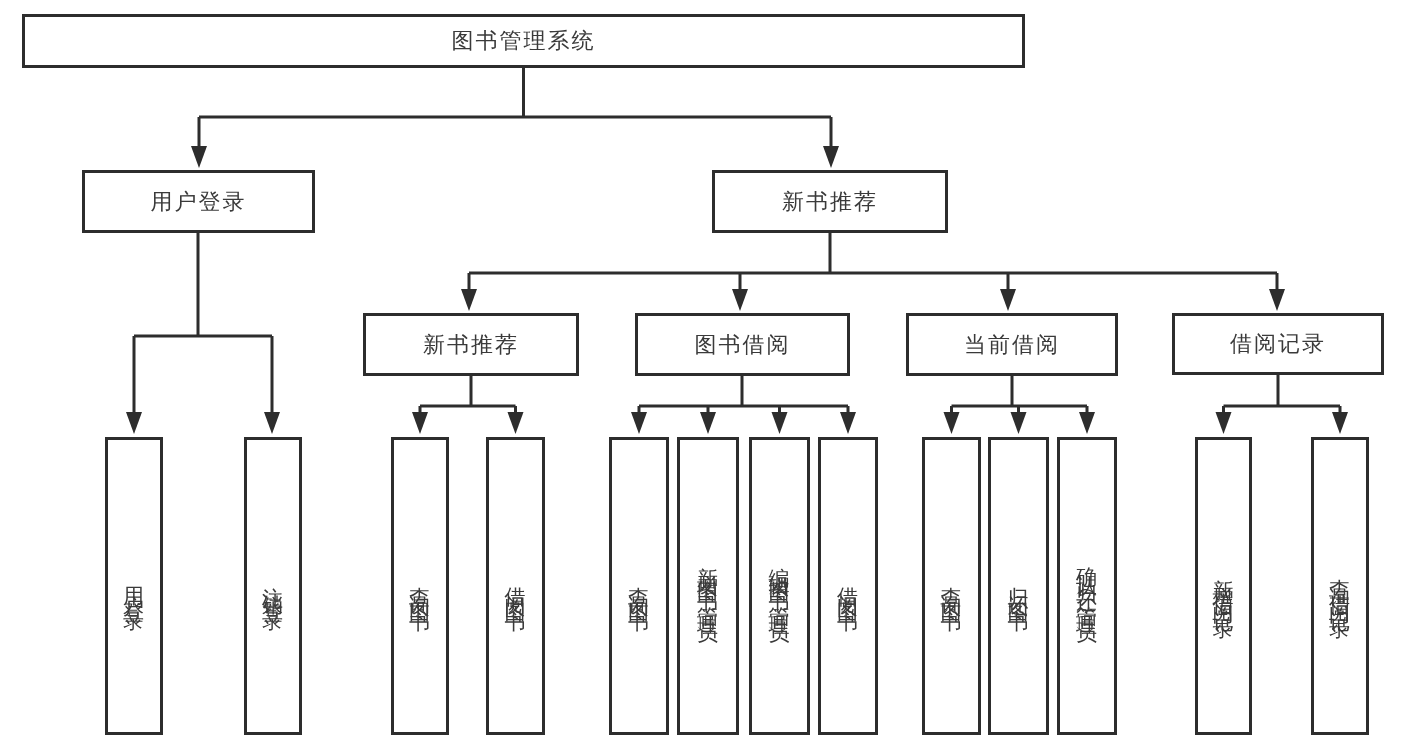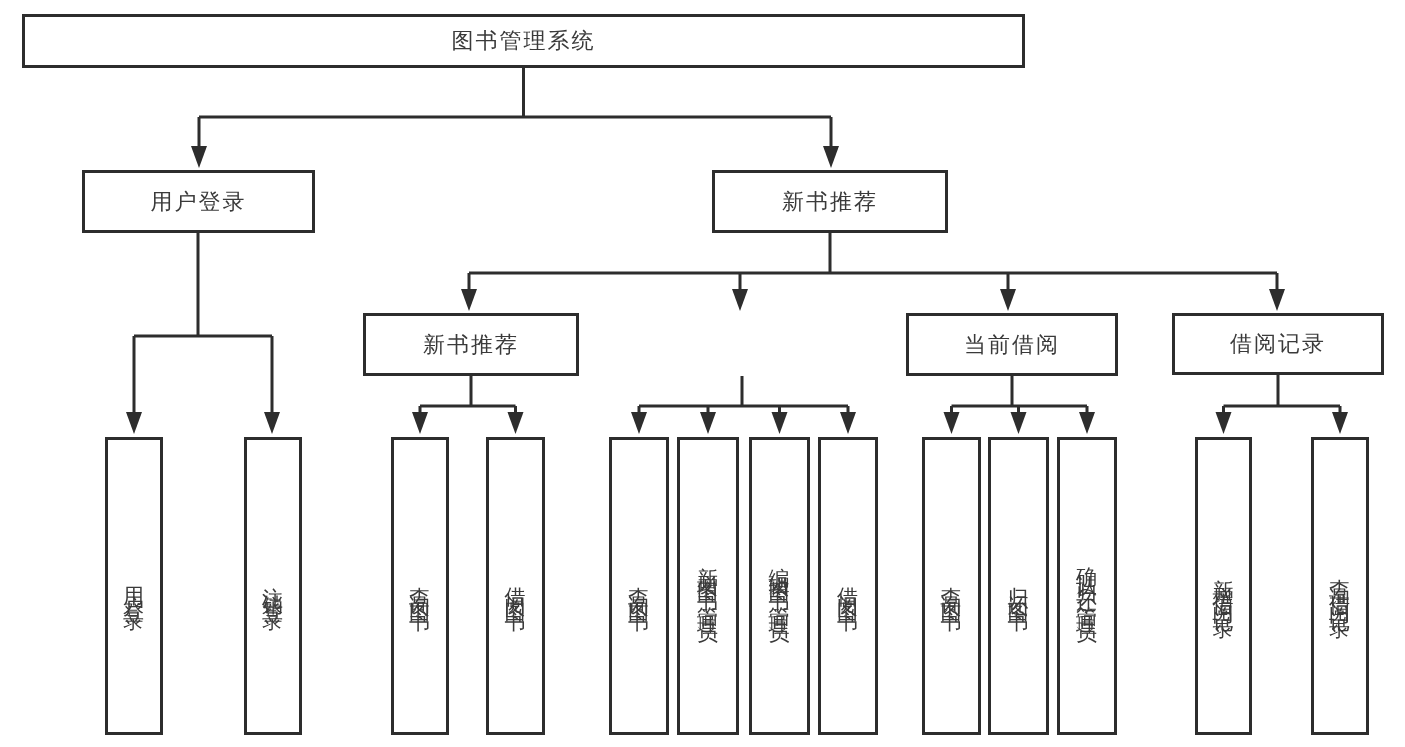--- a/index.html
+++ b/index.html
@@ -91,20 +91,23 @@
   <div class="node" style="left:82px;top:170px;width:233px;height:63px;">
     <span class="hlabel">用户登录</span>
   </div>
   <div class="node" style="left:712px;top:170px;width:236px;height:63px;">
     <span class="hlabel">新书推荐</span>
   </div>
 
   <div class="node" style="left:363px;top:313px;width:216px;height:63px;">
     <span class="hlabel">新书推荐</span>
   </div>
+  <div class="node" style="left:635px;top:313px;width:215px;height:63px;">
+    <span class="hlabel">图书借阅</span>
+  </div>
   <div class="node" style="left:906px;top:313px;width:212px;height:63px;align-items:center;">
     <span class="hlabel">当前借阅</span>
   </div>
   <div class="node" style="left:1172px;top:313px;width:212px;height:62px;">
     <span class="hlabel">借阅记录</span>
   </div>
 
   <div class="node leaf" style="left:105px;top:437px;width:58px;height:298px;">
     <span class="vlabel">用户登录</span>
   </div>

